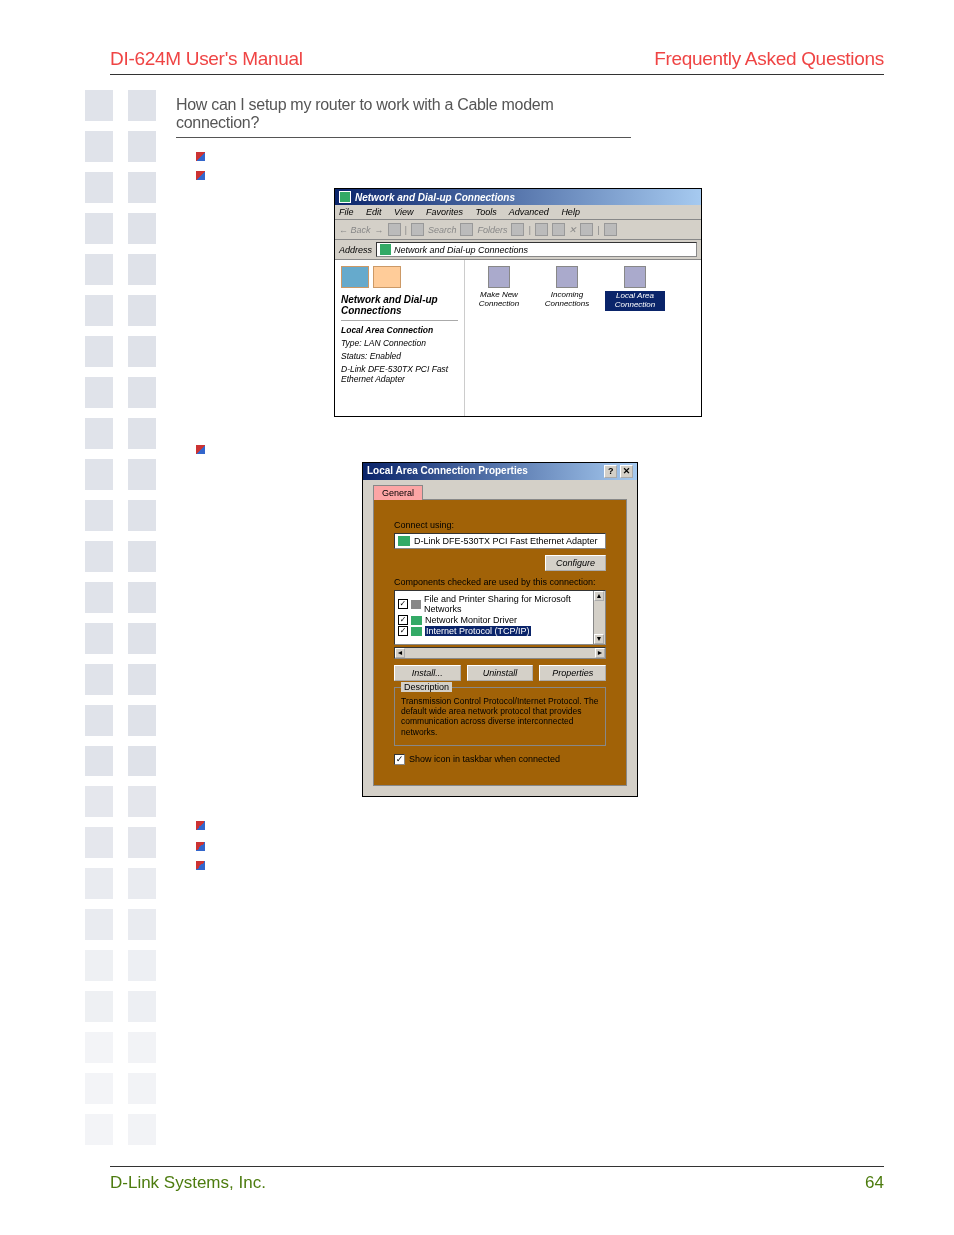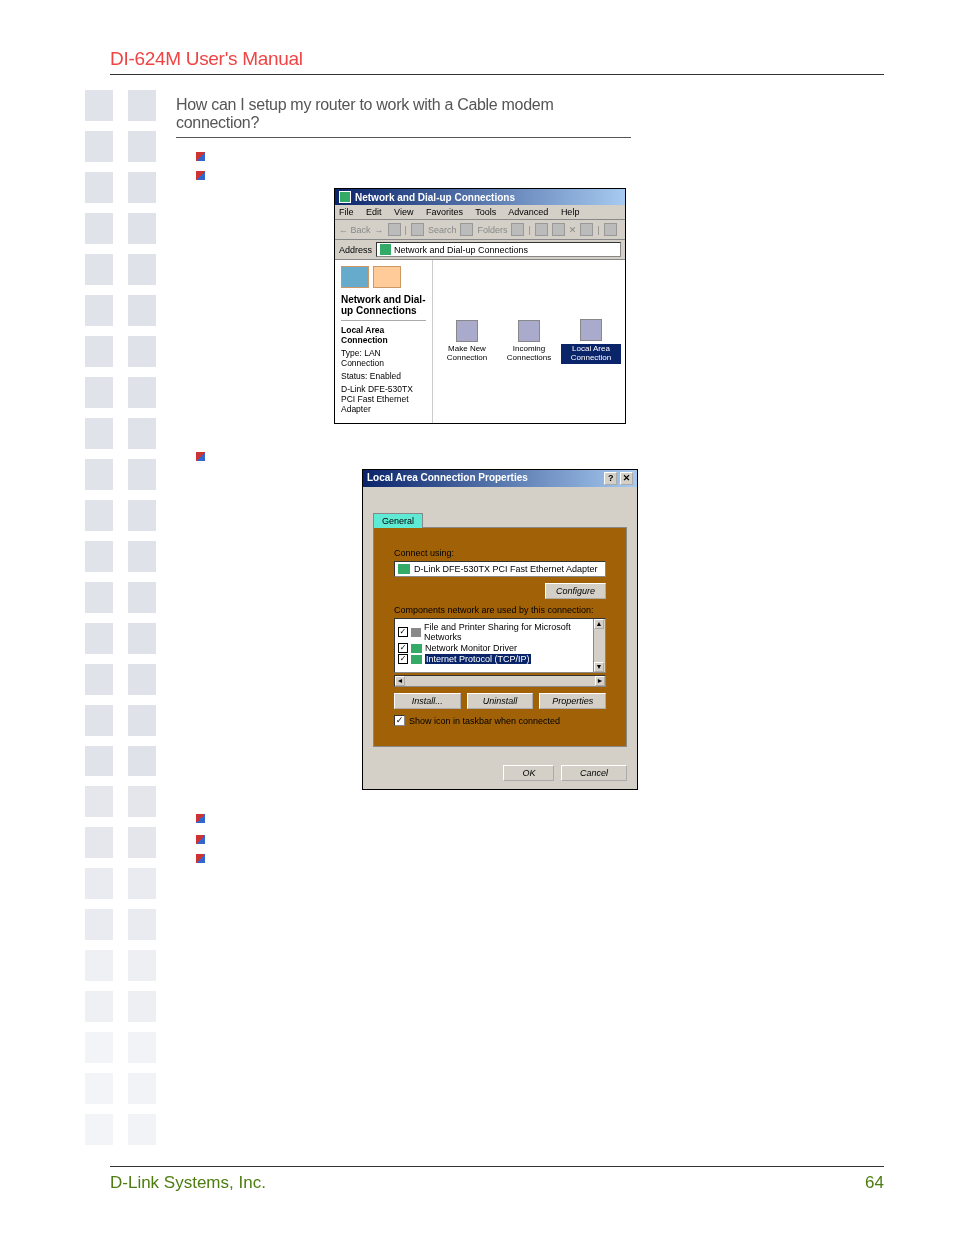--- a/index.html
+++ b/index.html
@@ -97,26 +97,27 @@
       font-size: 12.5px;
       color: #555;
       line-height: 1.4;
       margin-left: 47px;
       width: 540px;
       margin-bottom: 8px;
     }
 
     
     .win1 {
-      width: 292px;
+      width: 368px;
       margin-left: 158px;
       margin-top: 8px;
       border: 1px solid #000;
       font-size: 9px;
       background: #fff;
+      font-style: italic;
     }
     .win-title {
       background: linear-gradient(to right, #0a246a, #a6caf0);
       color: #fff;
       padding: 2px 4px;
       font-size: 10px;
       font-weight: bold;
       display: flex;
       align-items: center;
     }
@@ -177,22 +178,22 @@
       margin-bottom: 6px;
     }
     .folder-ico { width: 28px; height: 22px; background: #fc9; border: 1px solid #c96; }
     .win-left-title { font-size: 10px; font-weight: bold; }
     .win-left-hr { border-top: 1px solid #aaa; margin: 4px 0; }
     .win-left-sub { font-size: 8.5px; margin-bottom: 3px; }
     .win-right {
       flex: 1;
       padding: 6px 4px;
       display: flex;
-      gap: 2px;
-      align-items: center;
+      gap: 8px;
+      align-items: flex-start;
     }
     .conn-item {
       width: 60px;
       text-align: center;
       font-size: 8px;
       line-height: 1.1;
     }
     .conn-ico {
       width: 22px; height: 22px;
       margin: 0 auto 3px;
@@ -227,21 +228,21 @@
       display: inline-block;
       width: 13px; height: 13px;
       background: #d4d0c8;
       border: 1px outset #fff;
       color: #000;
       text-align: center;
       font-size: 9px;
       line-height: 11px;
     }
     .dlg-body { padding: 4px 10px 10px; }
-    .tab { display: inline-block; background: #5eead4; border: 1px solid #888; border-bottom: none; padding: 2px 8px; font-size: 9px; position: relative; top: 1px; margin-top: 21px; }
+    .tab { display: inline-block; background: #fca5a5; border: 1px solid #888; border-bottom: none; padding: 2px 8px; font-size: 9px; position: relative; top: 1px; }
     .tabpanel { border: 1px solid #888; padding: 20px; background: #a16207; }
     .tabpanel .lbl { font-size: 9px; margin-bottom: 3px; }
     .adapter-box {
       background: #fff; border: 1px inset #888;
       padding: 2px 3px; display: flex; align-items: center;
       font-size: 9px; margin-bottom: 6px;
     }
     .adapter-box .ni { width: 12px; height: 10px; background: #3a6; margin-right: 4px; }
     .btnrow { text-align: right; margin-bottom: 6px; }
     .w-btn {
@@ -289,20 +290,21 @@
       font-size: 17px;
       color: #4d7c0f;
       font-family: "Arial Narrow", Arial, sans-serif;
     }
   </style>
 </head>
 <body>
 
 <div class="page-header">
   <span>DI-624M User's Manual</span>
+  <span>Frequently Asked Questions</span>
 </div>
 
 <div class="decor-col a">
     <div class="decor-sq"></div>
     <div class="decor-sq"></div>
     <div class="decor-sq"></div>
     <div class="decor-sq"></div>
     <div class="decor-sq"></div>
     <div class="decor-sq"></div>
     <div class="decor-sq"></div>
@@ -455,21 +457,21 @@
     </div>
     <div class="dlg-body">
       <span class="tab">General</span>
       <div class="tabpanel">
         <div class="lbl">Connect using:</div>
         <div class="adapter-box">
           <span class="ni"></span>
           <span>D-Link DFE-530TX PCI Fast Ethernet Adapter</span>
         </div>
         <div class="btnrow"><button class="w-btn">Configure</button></div>
-        <div class="lbl">Components network are used by this connection:</div>
+        <div class="lbl">Components checked are used by this connection:</div>
         <div class="comp-list">
           <div class="ci">
               <span class="cb">✓</span>
               <span class="cico" style="background:#888;"></span>
               <span>File and Printer Sharing for Microsoft Networks</span>
             </div>
           <div class="ci">
               <span class="cb">✓</span>
               <span class="cico" style="background:#3a6;"></span>
               <span>Network Monitor Driver</span>
@@ -488,29 +490,29 @@
         <div class="hscroll">
           <div class="ar">◄</div>
           <div style="flex:1"></div>
           <div class="ar">►</div>
         </div>
         <div class="btn3">
           <button class="w-btn">Install...</button>
           <button class="w-btn">Uninstall</button>
           <button class="w-btn">Properties</button>
         </div>
+        <div class="desc-box">
+          <span class="dl">Description</span>
+          <div class="dt">Transmission Control Protocol/Internet Protocol. The default wide area network protocol that provides communication across diverse interconnected networks.</div>
+        </div>
         <div class="chk">
           <span class="cb">✓</span>
           <span>Show icon in taskbar when connected</span>
         </div>
       </div>
-    </div>
-    <div class="dlg-bottom">
-      <button class="w-btn">OK</button>
-      <button class="w-btn">Cancel</button>
     </div>
   </div>
 
   <div class="bullet-row" style="margin-top:20px;">
     <div class="bullet-sq"></div>
     <div class="bullet-text"></div>
   </div>
   <div class="indent-continue" style="margin-top:6px;"></div>
 
   <div class="bullet-row" style="margin-top:6px;">

